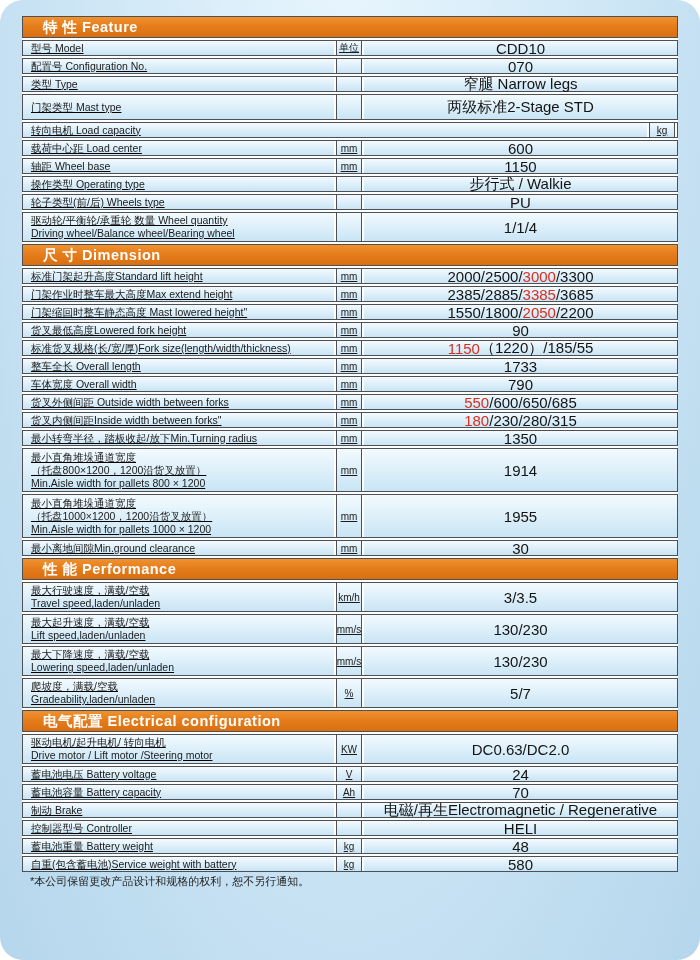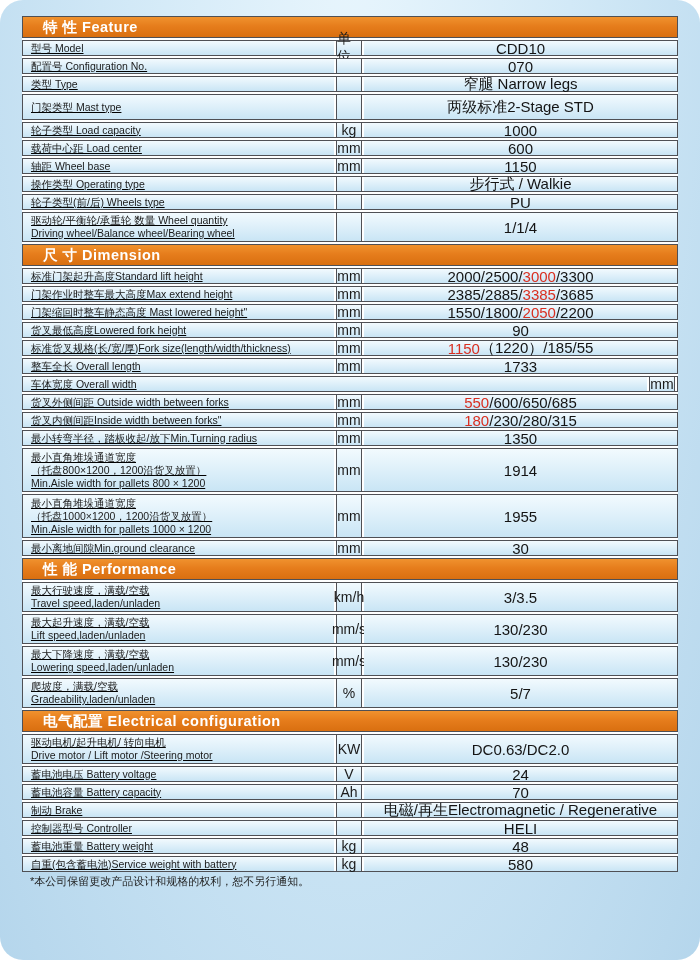--- a/index.html
+++ b/index.html
@@ -49,21 +49,21 @@
   }
   .lbl-line{
     font-size:10.5px;line-height:13px;color:#1B1B1B;white-space:nowrap;
     overflow:hidden;
   }
   .cell-unit{
     flex:0 0 26px;width:26px;
     margin:0 2px;
     border-left:1px solid var(--border);border-right:1px solid var(--border);
     display:flex;align-items:center;justify-content:center;
-    font-size:14px;color:#1B1B1B;
+    font-size:10px;color:#1B1B1B;text-decoration:underline;
   }
   .cell-value{
     flex:0 0 313px;width:313px;
     display:flex;align-items:center;justify-content:center;
     font-size:15px;color:#141414;white-space:nowrap;
   }
   .red{color:var(--red);}
   .footnote{
     margin:2px 0 0 30px;
     font-size:11px;color:#1F1F1F;
@@ -108,26 +108,23 @@
         <div class="cell cell-label">
           <div class="lbl-line">门架类型 Mast type</div>
         </div>
         <div class="cell cell-unit"></div>
         <div class="cell cell-value">
           <span class="">两级标准2-Stage STD</span>
         </div>
       </div>
       <div class="row r1">
         <div class="cell cell-label">
-          <div class="lbl-line">轮子类型 Load capacity</div>
+          <div class="lbl-line">转向电机 Load capacity</div>
         </div>
         <div class="cell cell-unit">kg</div>
-        <div class="cell cell-value">
-          <span class="">1000</span>
-        </div>
       </div>
       <div class="row r1">
         <div class="cell cell-label">
           <div class="lbl-line">载荷中心距 Load center</div>
         </div>
         <div class="cell cell-unit">mm</div>
         <div class="cell cell-value">
           <span class="">600</span>
         </div>
       </div>
@@ -230,20 +227,23 @@
         <div class="cell cell-unit">mm</div>
         <div class="cell cell-value">
           <span class="">1733</span>
         </div>
       </div>
       <div class="row r1">
         <div class="cell cell-label">
           <div class="lbl-line">车体宽度 Overall width</div>
         </div>
         <div class="cell cell-unit">mm</div>
+        <div class="cell cell-value">
+          <span class="">790</span>
+        </div>
       </div>
       <div class="row r1">
         <div class="cell cell-label">
           <div class="lbl-line">货叉外侧间距 Outside width between forks</div>
         </div>
         <div class="cell cell-unit">mm</div>
         <div class="cell cell-value">
           <span class="red">550</span>
           <span class="">/600/650/685</span>
         </div>

